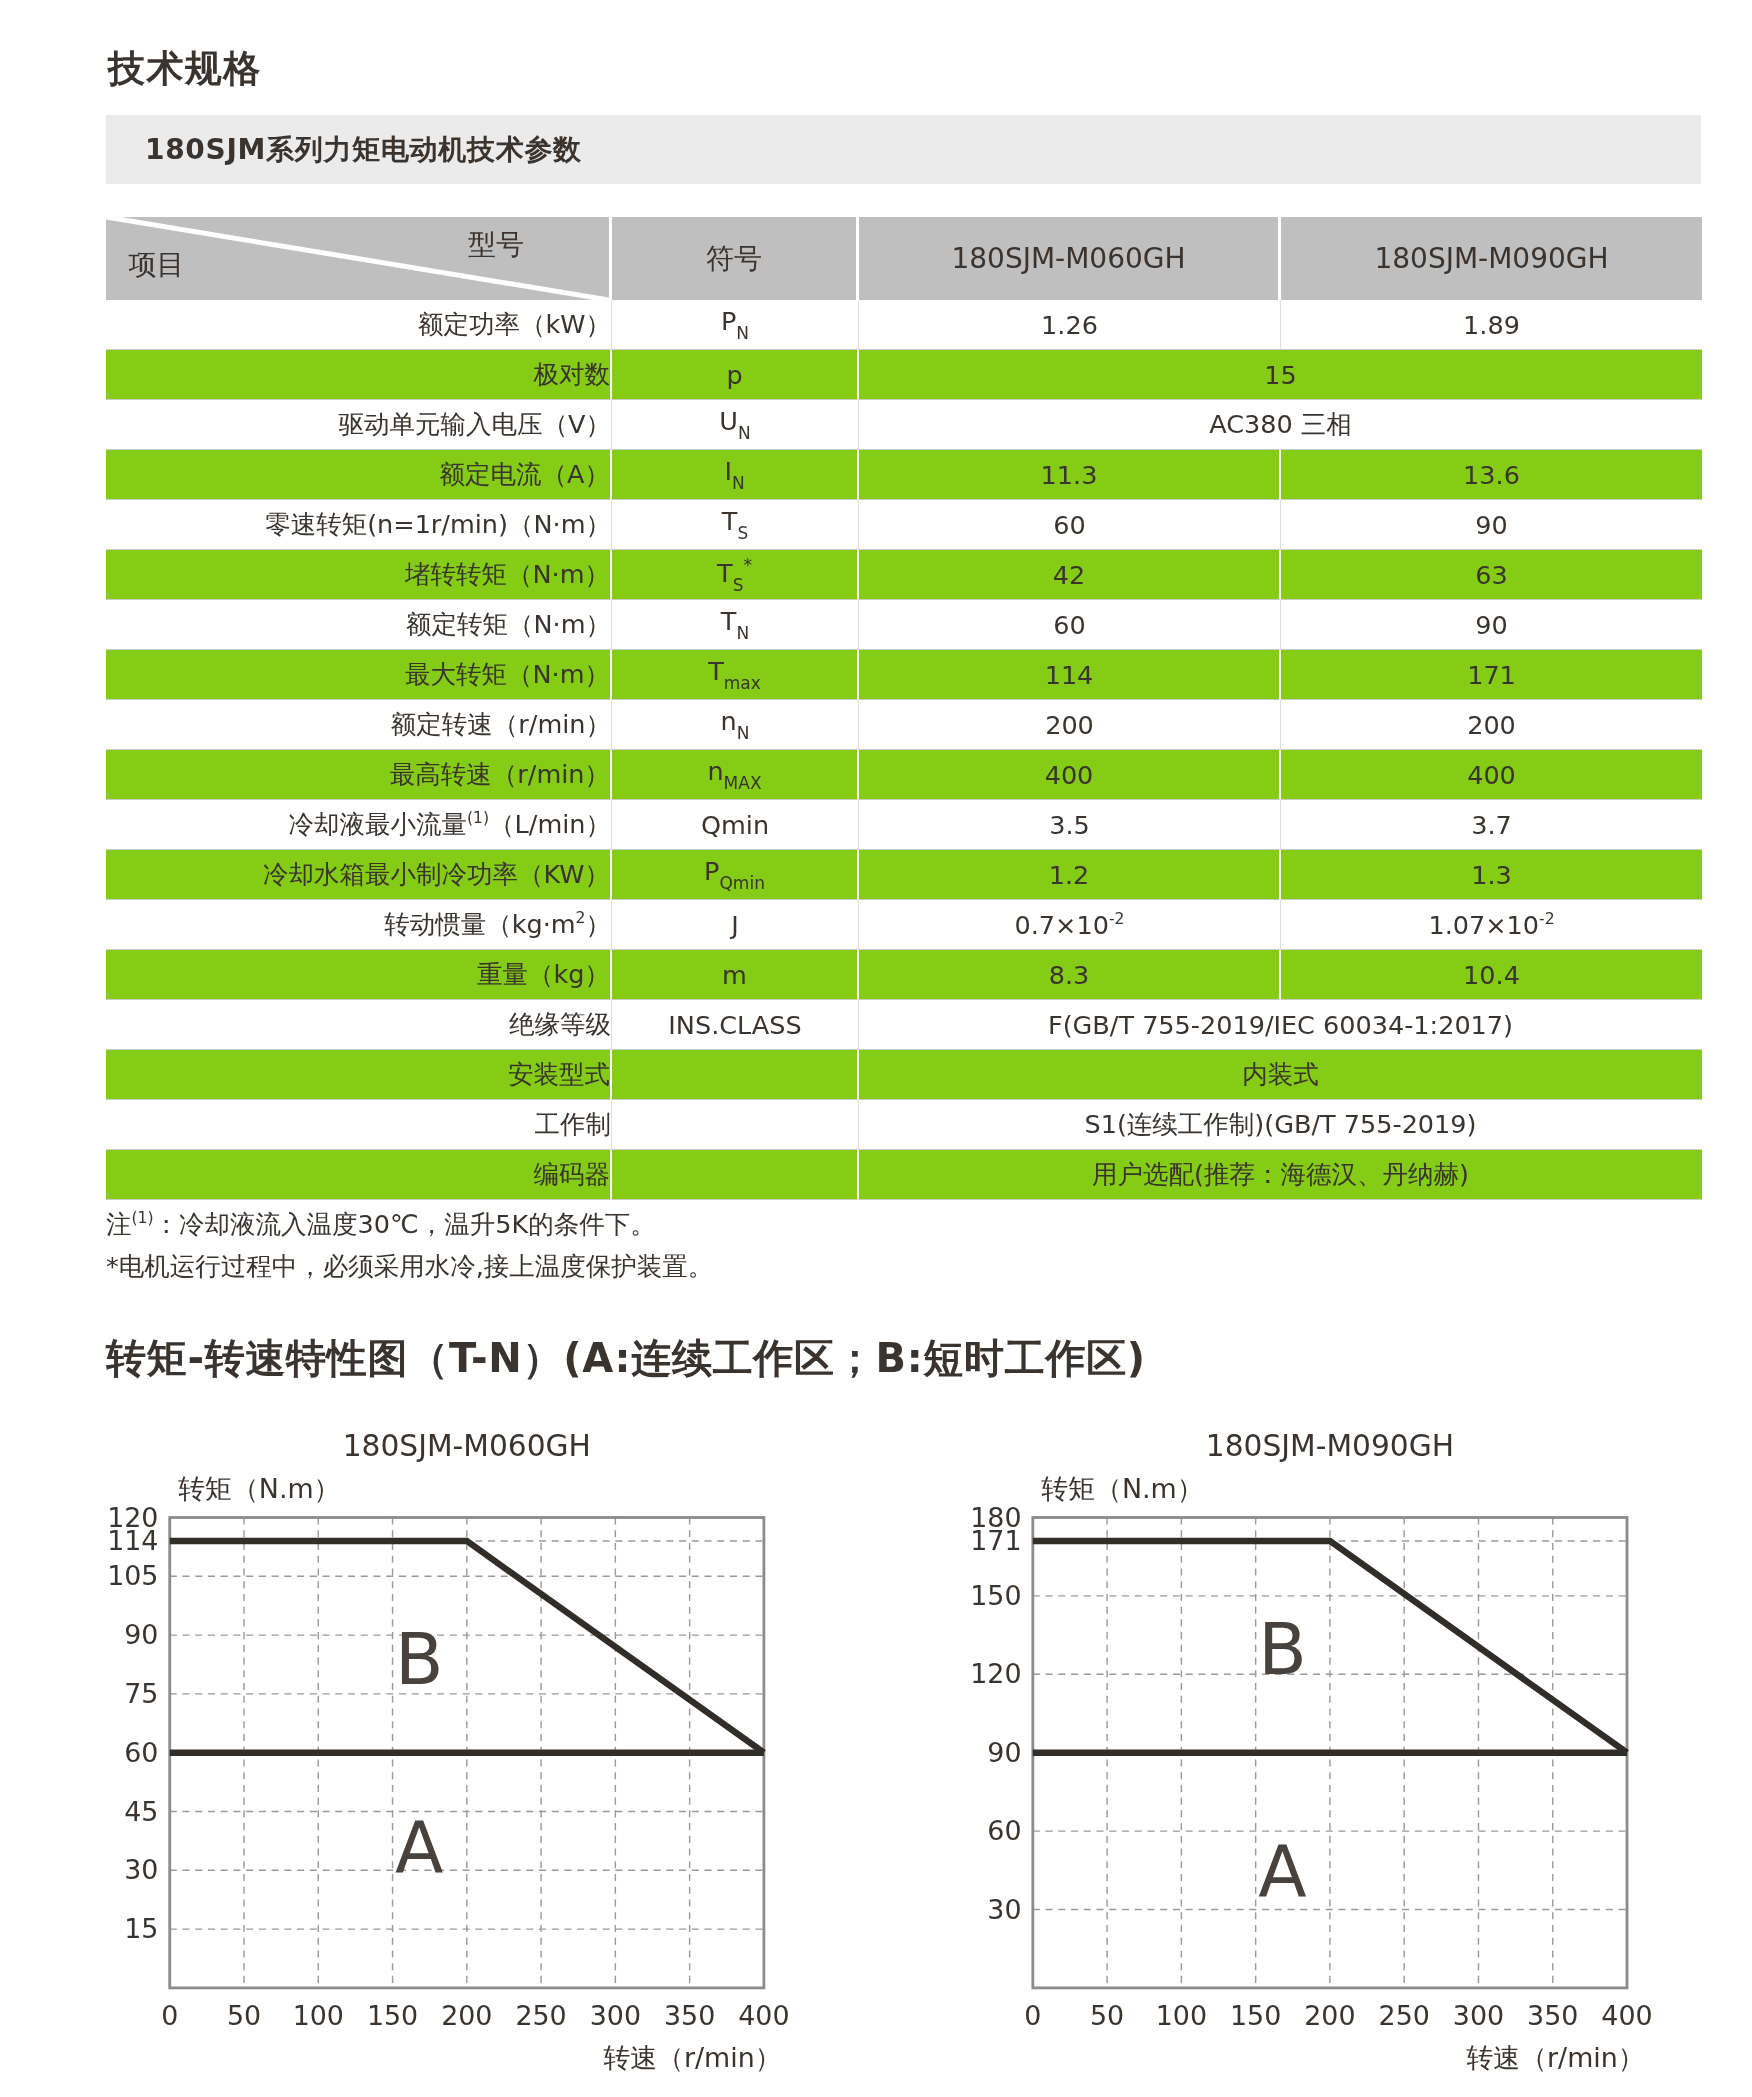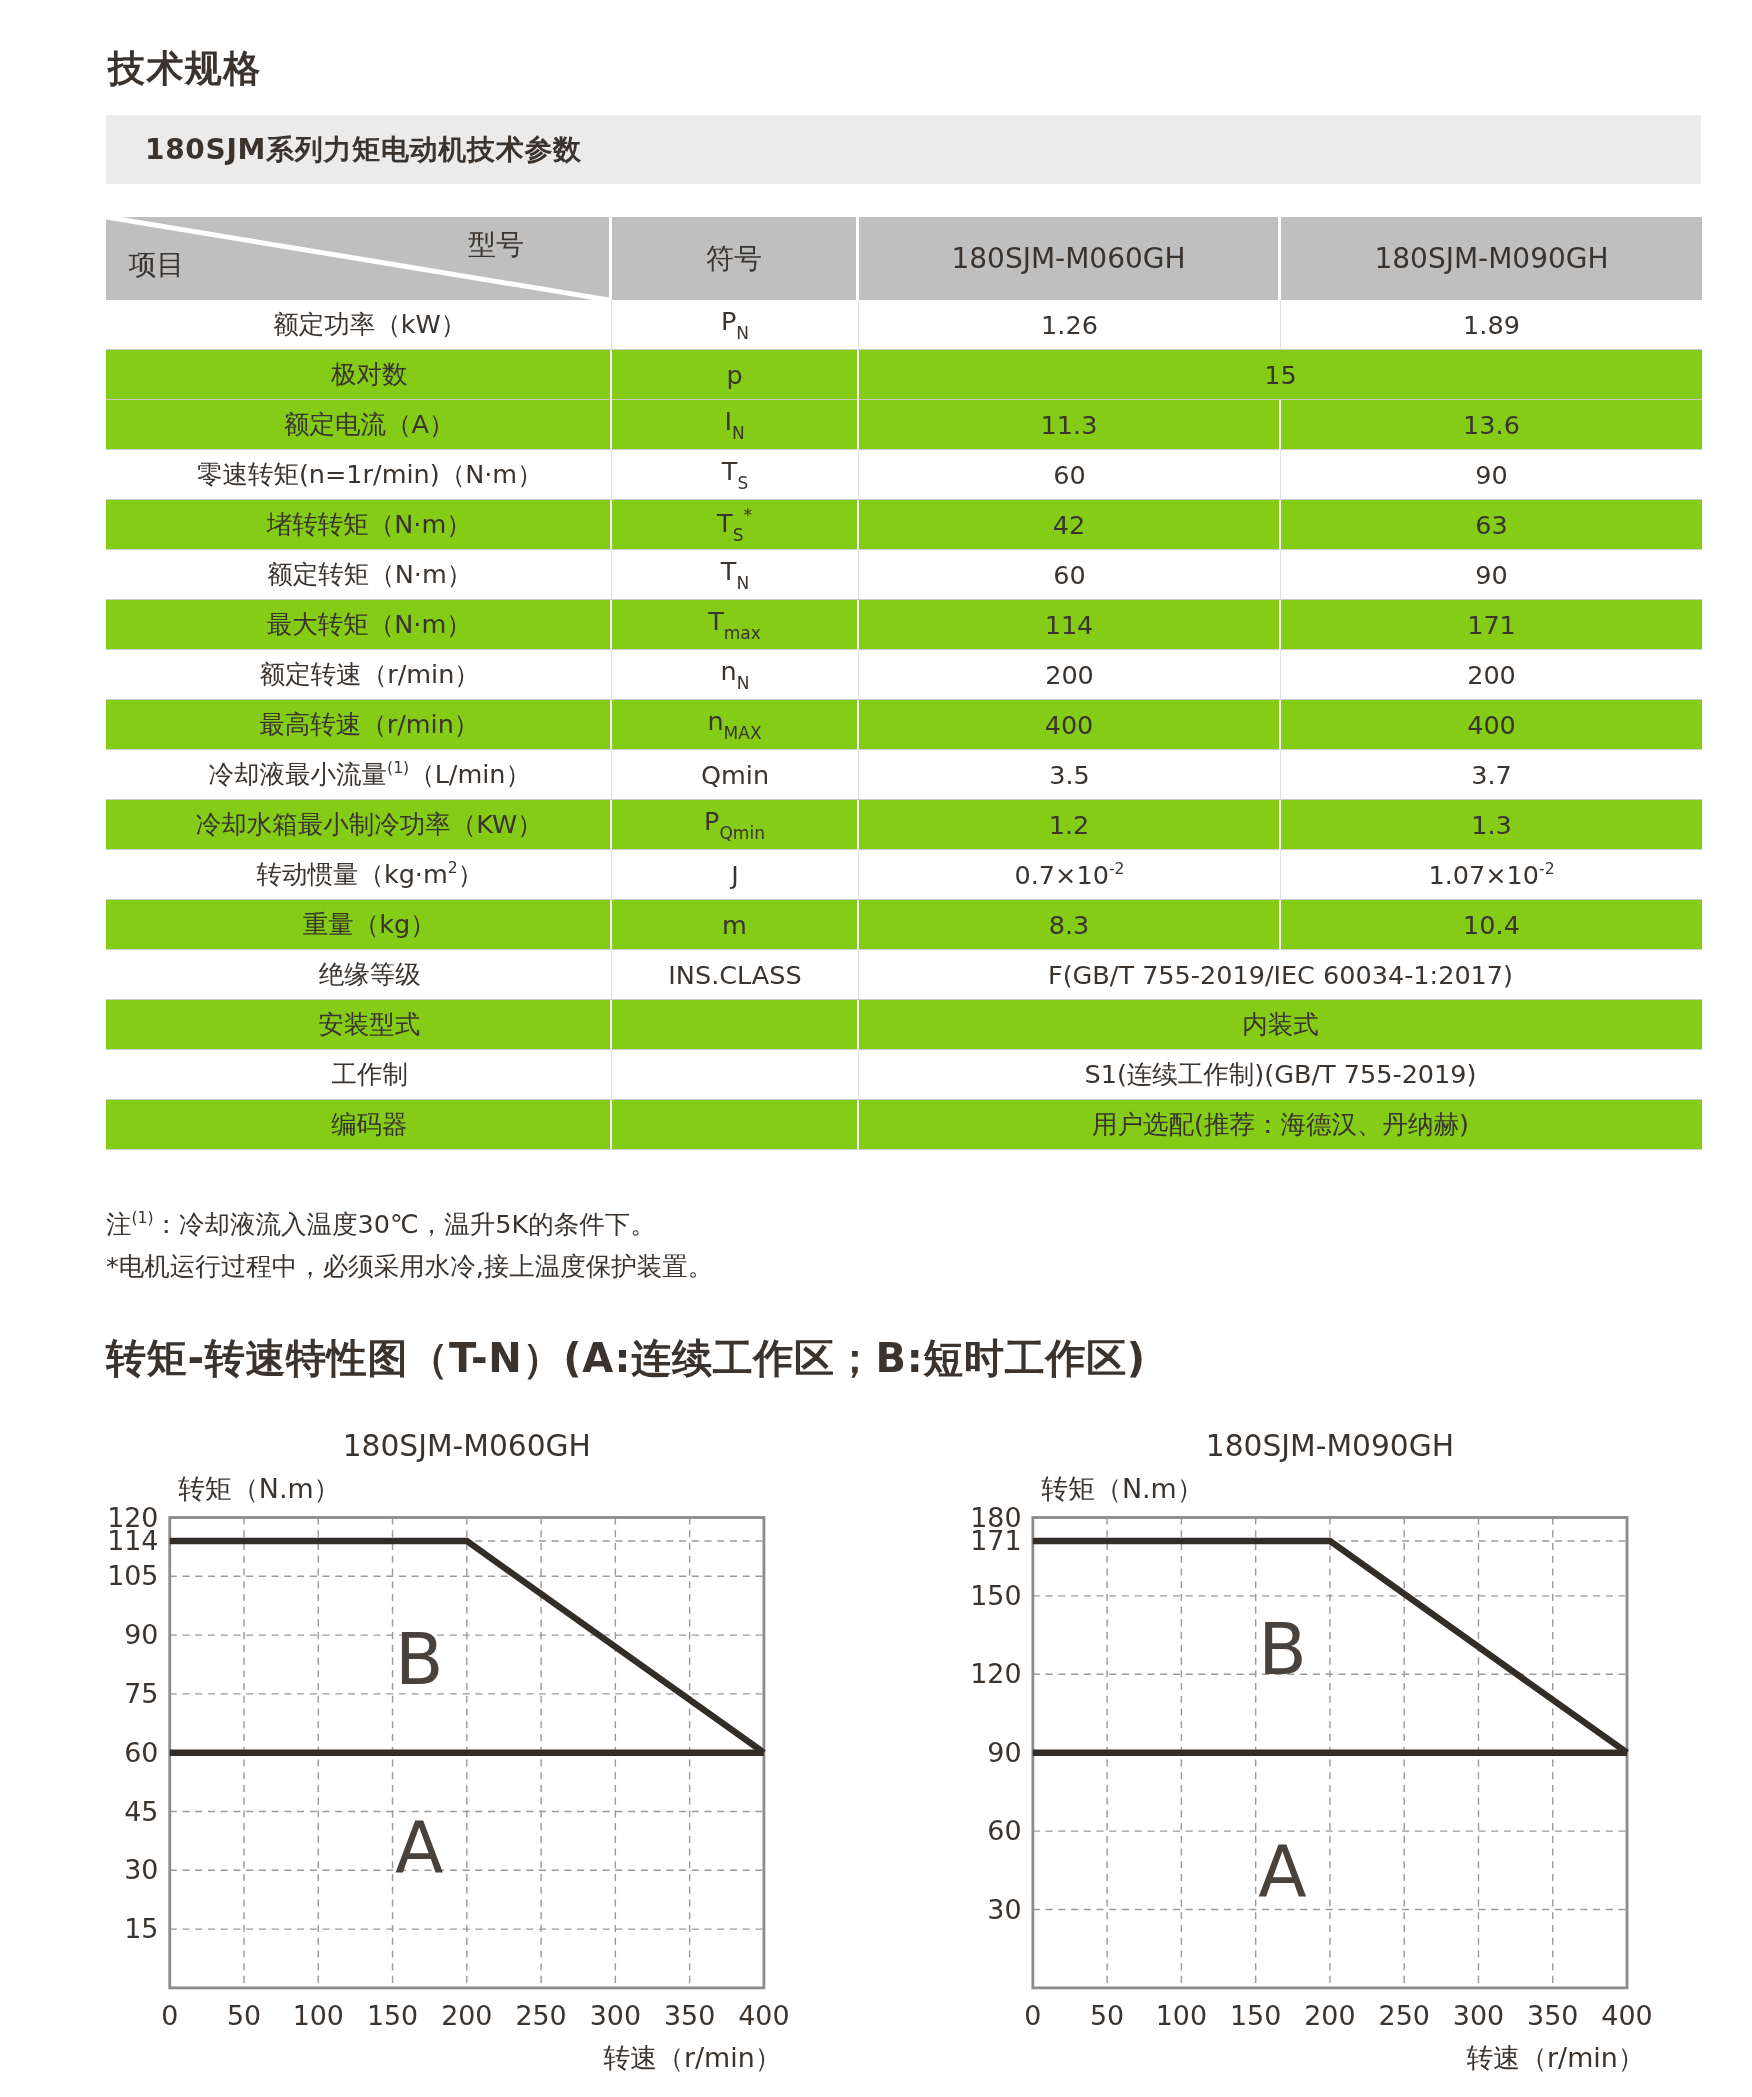--- a/index.html
+++ b/index.html
@@ -27,21 +27,21 @@
   th.corner-cell { position:relative;padding-left:44px; }
   th.corner-cell svg { position:absolute; left:0; top:0; width:100%; height:100%; }
   .corner-model { position:absolute; top:8.5px; right:85px; font-size:28px; }
   .corner-item  { position:absolute; bottom:16px; left:22.6px; font-size:28px; }
 
   #spec-table tbody td { height:50px; font-size:25.5px; text-align:center; vertical-align:middle;
     border-bottom:1.4px solid #c9c9c9; }
   #spec-table tbody tr.row-white td { background:#ffffff; border-right:1.4px solid #e0e0e0; }
   #spec-table tbody tr.row-gray  td { background:#84cc16; border-right:2.8px solid #ffffff; }
   #spec-table tbody td:last-child { border-right:none !important; }
-  #spec-table tbody td.item-cell { text-align:center; padding-left:22.6px; }
+  #spec-table tbody td.item-cell { text-align:right; padding-left:22.6px; }
 
   sub.small { font-size:17px; vertical-align:-8.5px; }
   sup.small { font-size:17px; vertical-align:11.3px; }
   sup.tiny  { font-size:15.6px; vertical-align:10px; }
 
   
   .note-line { left:106px; font-size:25.5px; }
   #note-1 { top:1207px;text-align:right; }
   #note-2 { top:1249px; }
 
@@ -89,20 +89,25 @@
           <td class="item-cell">额定功率（kW）</td>
           <td class="symbol-cell">P<sub class="small">N</sub></td>
           <td>1.26</td>
           <td>1.89</td>
         </tr>
         <tr class="row-gray">
           <td class="item-cell">极对数</td>
           <td class="symbol-cell">p</td>
           <td colspan="2">15</td>
         </tr>
+        <tr class="row-white">
+          <td class="item-cell">驱动单元输入电压（V）</td>
+          <td class="symbol-cell">U<sub class="small">N</sub></td>
+          <td colspan="2">AC380 三相</td>
+        </tr>
         <tr class="row-gray">
           <td class="item-cell">额定电流（A）</td>
           <td class="symbol-cell">I<sub class="small">N</sub></td>
           <td>11.3</td>
           <td>13.6</td>
         </tr>
         <tr class="row-white">
           <td class="item-cell">零速转矩(n=1r/min)（N·m）</td>
           <td class="symbol-cell">T<sub class="small">S</sub></td>
           <td>60</td>

